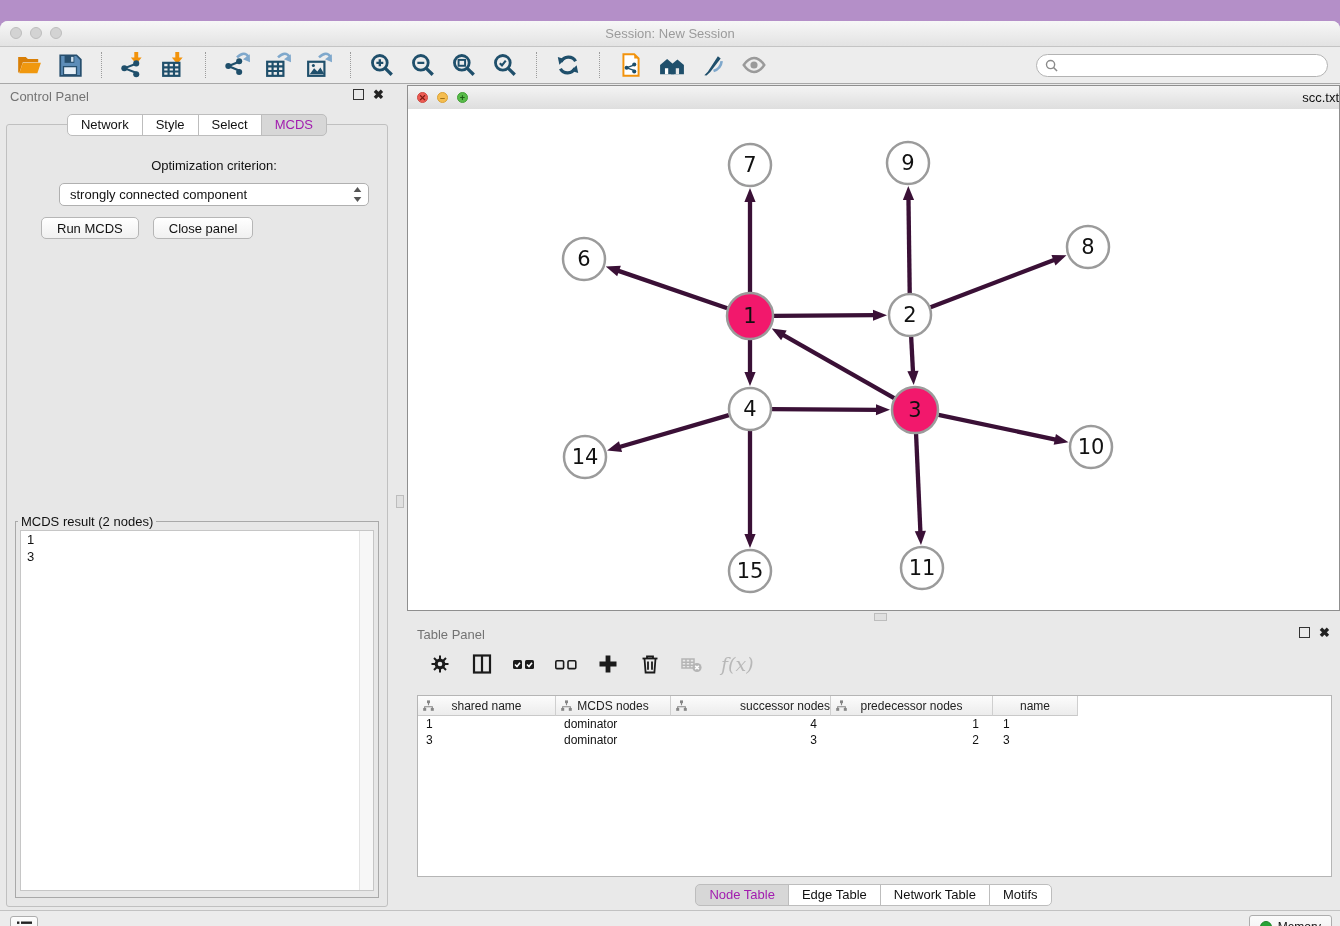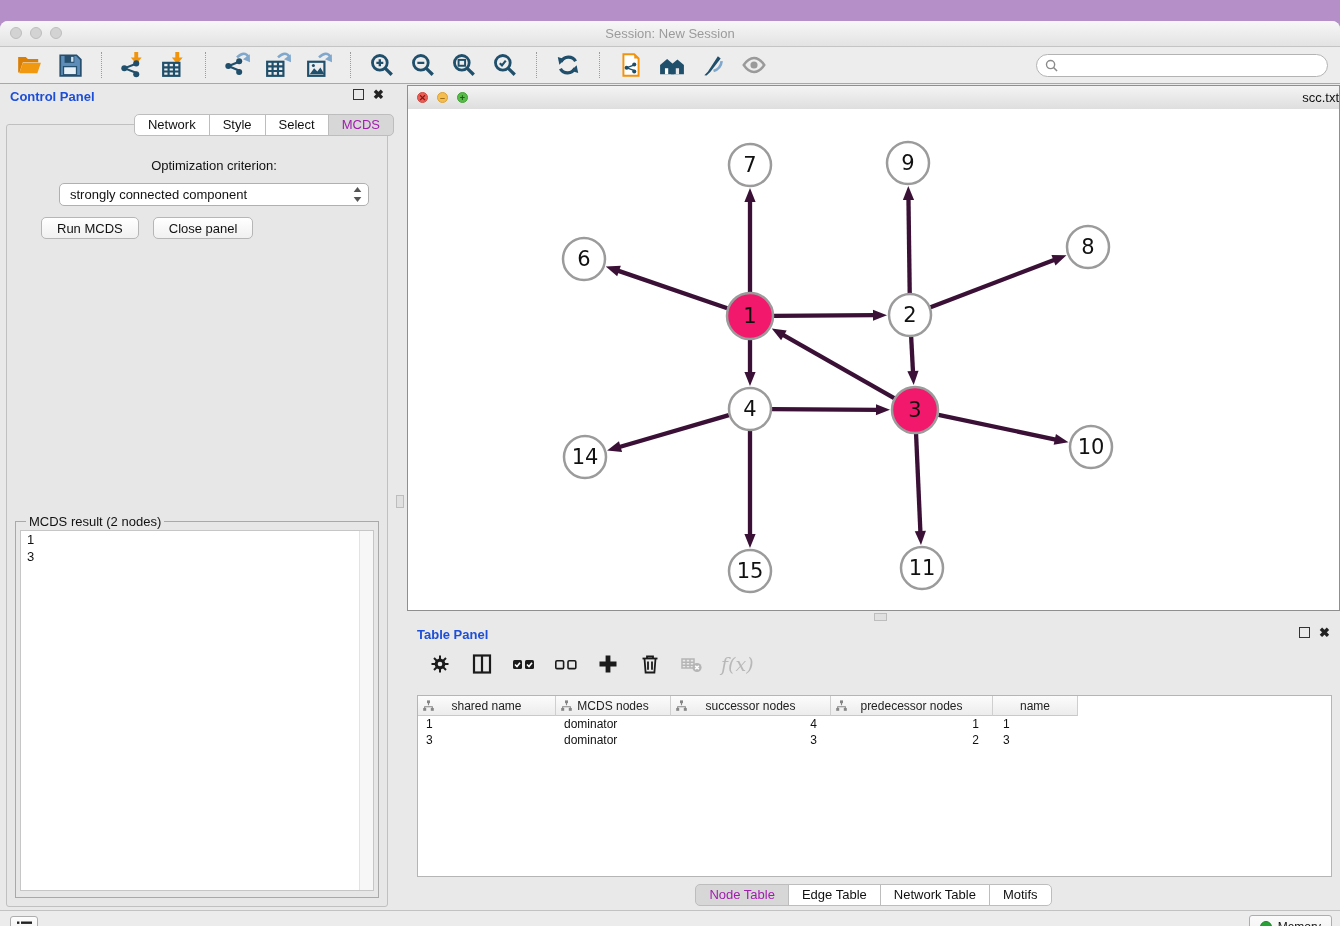--- a/index.html
+++ b/index.html
@@ -18,42 +18,42 @@
   .tb{width:34px;height:30px;display:flex;align-items:center;justify-content:center;background:none;border:none;padding:0;}
   .tsep{width:0;height:26px;border-left:1px dotted #9c9c9c;margin:0 7px;}
   .search{margin-left:auto;width:292px;height:23px;border:1px solid #b3b3b3;border-radius:12px;background:#fff;
           display:flex;align-items:center;padding:0 8px;gap:5px;box-sizing:border-box;}
   .search input{border:none;outline:none;flex:1;font-size:12px;font-family:"Liberation Sans",sans-serif;background:transparent;}
   
   .main{position:absolute;top:62px;bottom:33px;left:0;right:0;}
   
   .control-panel{position:absolute;left:0;top:0;width:394px;height:100%;}
   .cp-head{height:26px;position:relative;}
-  .panel-title{position:absolute;left:10px;top:6px;font-size:13px;color:#1d4ed8;font-weight:bold;}
+  .panel-title{position:absolute;left:10px;top:6px;font-size:13px;color:#737373;}
   .panel-icons{position:absolute;right:10px;top:6px;display:flex;gap:9px;align-items:center;}
   .float-box{width:9px;height:9px;border:1.5px solid #333;display:inline-block;}
   .close-x{font-size:13px;font-weight:bold;color:#222;line-height:11px;}
-  .cp-tabs{position:absolute;left:0;right:0;top:31px;display:flex;justify-content:flex-end;z-index:2;}
+  .cp-tabs{position:absolute;left:0;right:0;top:31px;display:flex;justify-content:center;z-index:2;}
   .seg{height:20px;line-height:20px;padding:0 13px;font-size:13px;background:#fff;color:#111;
        border:1px solid #bdbdbd;margin-left:-1px;cursor:default;}
   .seg.first{border-radius:5px 0 0 5px;margin-left:0;}
   .seg.last{border-radius:0 5px 5px 0;}
   .seg.sel{background:#d7d7d7;color:#a21caf;}
   .cp-body{position:absolute;left:6px;right:6px;top:41px;bottom:4px;border:1px solid #c0c0c0;
            background:#e7e7e7;border-radius:3px;padding-left:34px;}
   .opt-label{margin-top:33px;text-align:center;font-size:13px;color:#111;}
   .dropdown{margin:10px auto 0;width:310px;height:23px;background:#fff;border:1px solid #b0b0b0;border-radius:5px;
             display:flex;align-items:center;box-sizing:border-box;padding:0 6px 0 10px;font-size:13px;color:#111;}
   .dropdown .dd-text{flex:1;}
   .btn-row{display:flex;gap:14px;margin-top:11px;}
   .btn{height:22px;padding:0 15px;font-size:13px;color:#111;background:linear-gradient(#ffffff,#f0f0f0);
        border:1px solid #b6b6b6;border-radius:5px;font-family:"Liberation Sans",sans-serif;}
   fieldset.result{position:absolute;left:8px;right:8px;top:389px;bottom:8px;margin:0;padding:0;
                   border:1px solid #a9a9a9;}
-  fieldset.result legend{font-size:13px;color:#111;margin-left:10px;padding:0 3px;}
+  fieldset.result legend{font-size:13px;color:#111;margin-left:2px;padding:0 3px;}
   .result-list{position:absolute;left:4px;right:4px;top:1px;bottom:6px;background:#fff;border:1px solid #c6c6c6;overflow:hidden;}
   .result-item{font-size:13px;color:#111;line-height:17px;padding-left:6px;}
   .result-scroll{position:absolute;right:0;top:0;bottom:0;width:13px;background:#f7f7f7;border-left:1px solid #e3e3e3;}
   
   .v-split{position:absolute;left:394px;top:0;width:13px;height:100%;}
   .v-grip{position:absolute;left:2px;top:412px;width:8px;height:13px;background:#e0e0e0;border:1px solid #bdbdbd;box-sizing:border-box;}
   .h-split{position:absolute;left:0;right:0;top:528px;height:10px;}
   .h-grip{position:absolute;left:50%;top:2px;width:13px;height:8px;background:#e0e0e0;border:1px solid #bdbdbd;box-sizing:border-box;}
   
   .right{position:absolute;left:407px;right:0;top:0;bottom:0;}
@@ -450,21 +450,21 @@
                 </div>
                 <div class="th" style="width: 115px;">
                   <svg class="hicon" width="11" height="11" viewBox="0 0 11 11">
                     <path d="M5.5 3v2.2M1.7 8.5V6.8h7.6v1.7M1.7 6.8h7.6" stroke="#858585" fill="none" stroke-width="1.1"></path>
                     <rect x="4" y="0.4" width="3" height="2.8" fill="#858585"></rect>
                     <rect x="0.2" y="8" width="3" height="2.8" fill="#858585"></rect>
                     <rect x="7.8" y="8" width="3" height="2.8" fill="#858585"></rect>
                   </svg>
                   <span>MCDS nodes</span>
                 </div>
-                <div class="th" style="width: 160px;">
+                <div class="th" style="width: 160px; justify-content: flex-end;">
                   <svg class="hicon" width="11" height="11" viewBox="0 0 11 11">
                     <path d="M5.5 3v2.2M1.7 8.5V6.8h7.6v1.7M1.7 6.8h7.6" stroke="#858585" fill="none" stroke-width="1.1"></path>
                     <rect x="4" y="0.4" width="3" height="2.8" fill="#858585"></rect>
                     <rect x="0.2" y="8" width="3" height="2.8" fill="#858585"></rect>
                     <rect x="7.8" y="8" width="3" height="2.8" fill="#858585"></rect>
                   </svg>
                   <span>successor nodes</span>
                 </div>
                 <div class="th" style="width: 162px;">
                   <svg class="hicon" width="11" height="11" viewBox="0 0 11 11">

